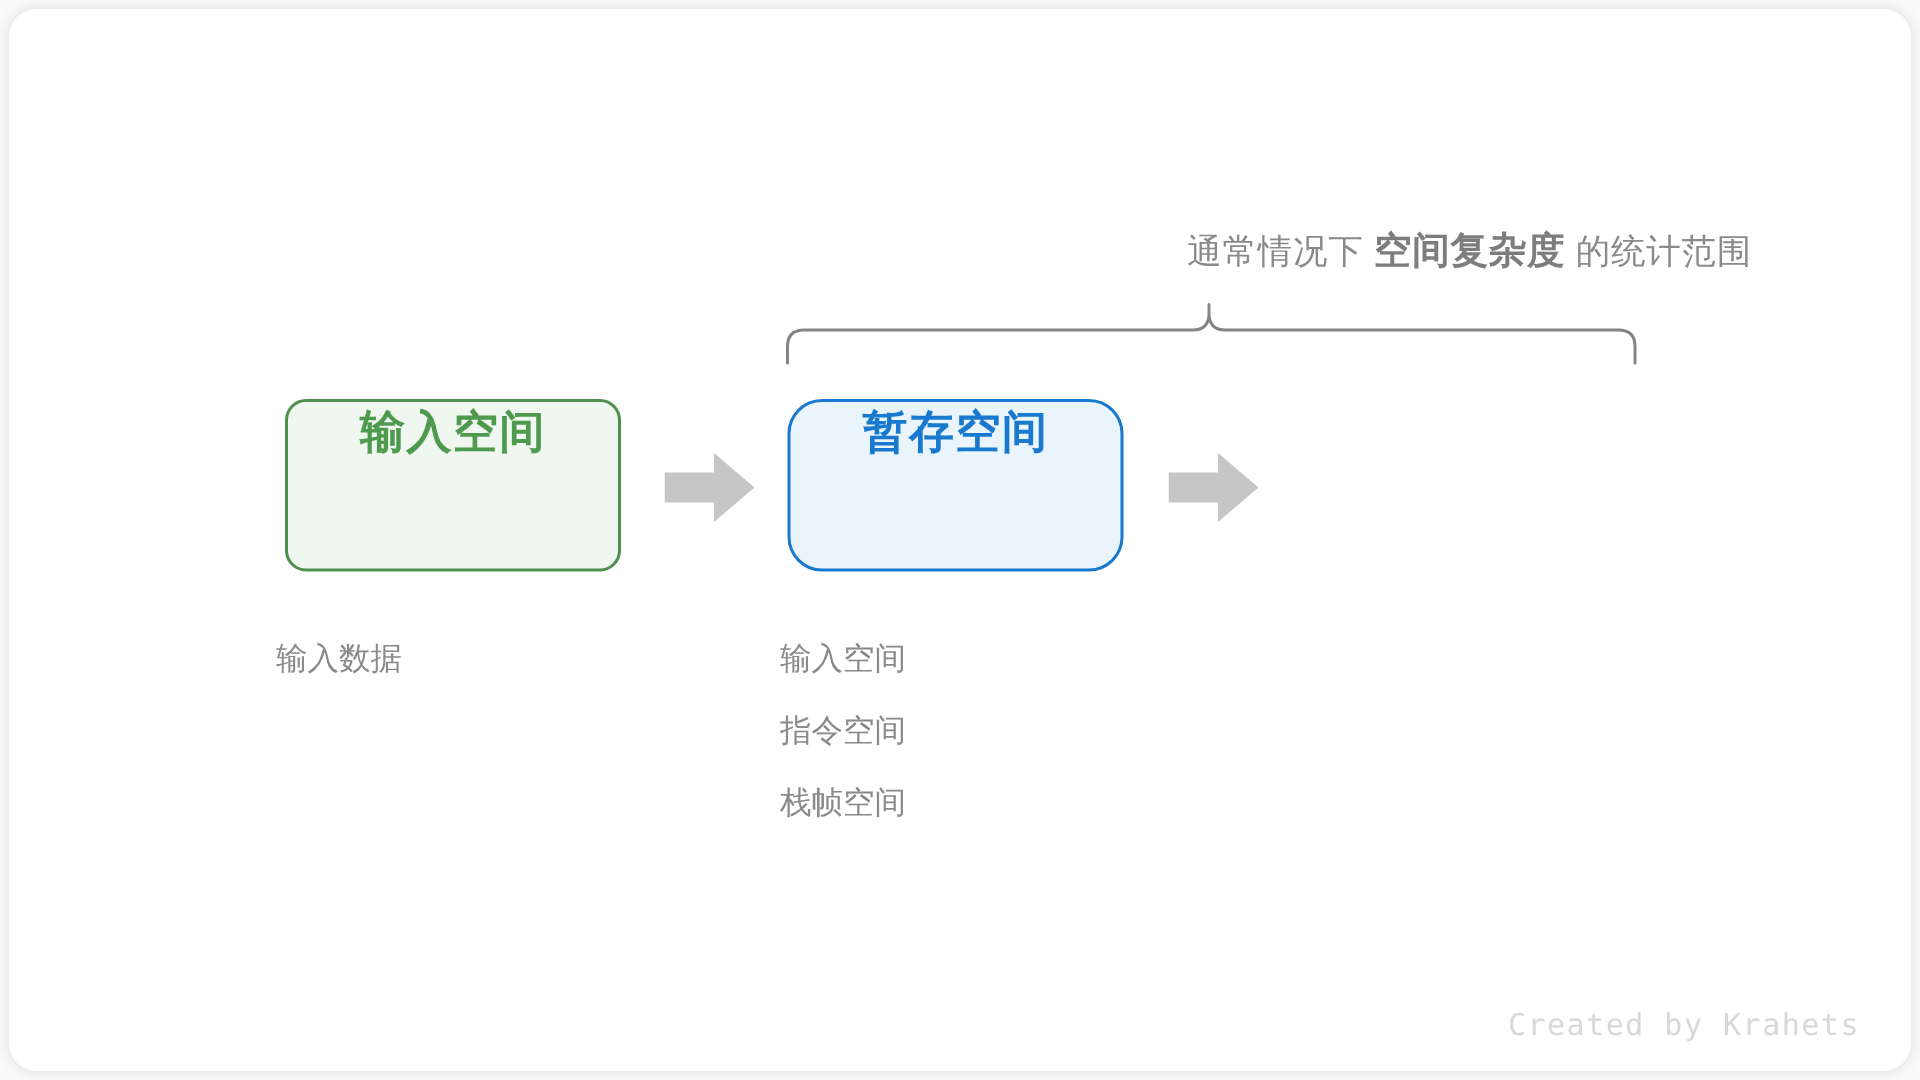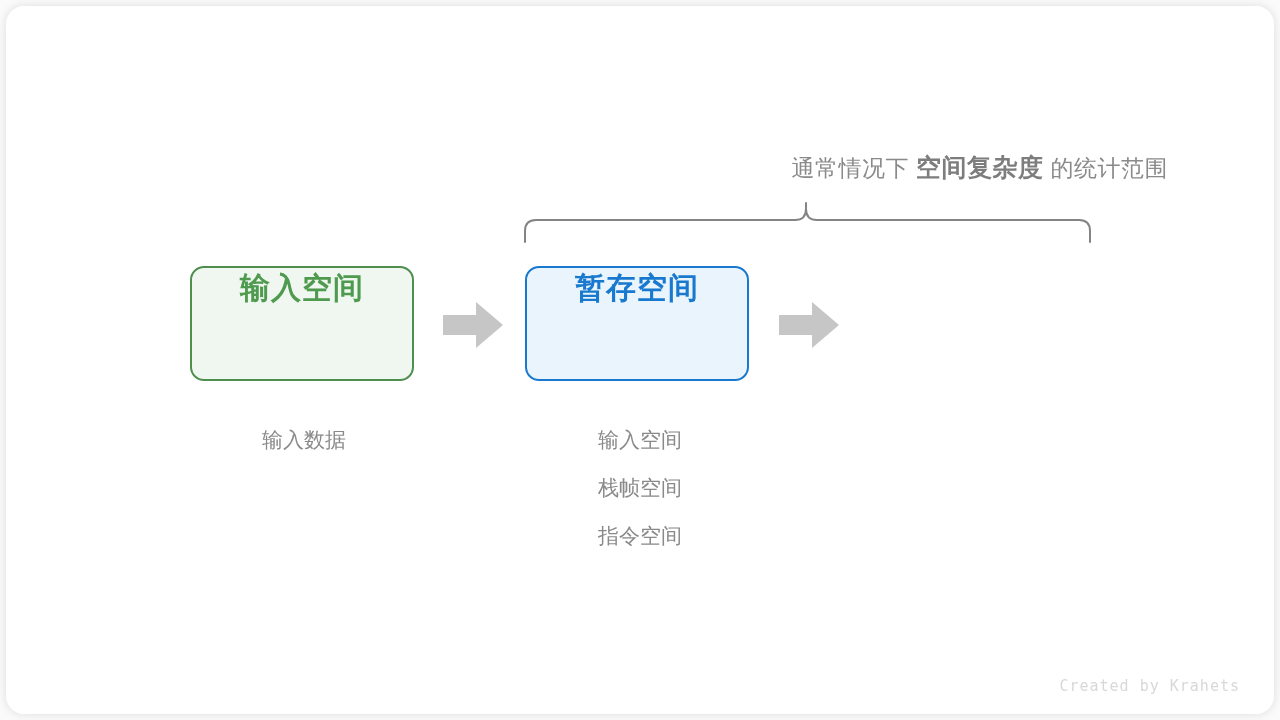--- a/index.html
+++ b/index.html
@@ -71,53 +71,53 @@
     border-width: 2px;
     box-sizing: border-box;
     display: flex;
     align-items: flex-start;
     justify-content: center;
     font-size: 30px;
     font-weight: bold;
     letter-spacing: 1px;
   }
   #box-input  { left: 190px; background: #f0f7f0; border-color: #4e8f4e; color: #4e9a4e; }
-  #box-temp   { left: 525px; background: #e9f4fd; border-color: #1879ce; color: #1879ce; }
+  #box-temp   { left: 525px; background: #e9f4fd; border-color: #1879ce; color: #1879ce; border-radius: 23px; }
   #box-output { left: 861px; background: #eef6f5; border-color: #2f8a83; color: #2f8a83; }
 
   
   .arrow {
     position: absolute;
     top: 302px;
     width: 60px;
     height: 46px;
   }
   #arrow-1 { left: 443px; }
   #arrow-2 { left: 779px; }
 
   
   .caption {
     position: absolute;
     width: 240px;
-    text-align: center;
+    text-align: left;
     color: #8a8a8a;
     font-size: 21px;
     line-height: 48px;
   }
   #caption-input  { left: 184px; top: 416px; }
   #caption-temp   { left: 520px; top: 416px; }
   #caption-output { left: 856px; top: 416px; }
 
   
   #watermark {
     position: absolute;
     right: 40px;
     bottom: 25px;
     font-family: "DejaVu Sans Mono", "Liberation Mono", monospace;
-    font-size: 15px;
+    font-size: 20px;
     color: #d8d8d8;
     letter-spacing: 1px;
   }
 </style>
 </head>
 <body>
 
 <div id="canvas">
   <div id="card"></div>
 
@@ -141,18 +141,18 @@
   </svg>
   <svg class="arrow" id="arrow-2" viewBox="0 0 60 46" xmlns="http://www.w3.org/2000/svg">
     <polygon points="0,13 33,13 33,0 60,23 33,46 33,33 0,33" fill="#c6c6c6"></polygon>
   </svg>
 
   <div class="caption" id="caption-input">
     <div>输入数据</div>
   </div>
   <div class="caption" id="caption-temp">
     <div>输入空间</div>
+    <div>指令空间</div>
     <div>栈帧空间</div>
-    <div>指令空间</div>
   </div>
 
   <div id="watermark">Created by Krahets</div>
 </div>
 
 </body></html>

